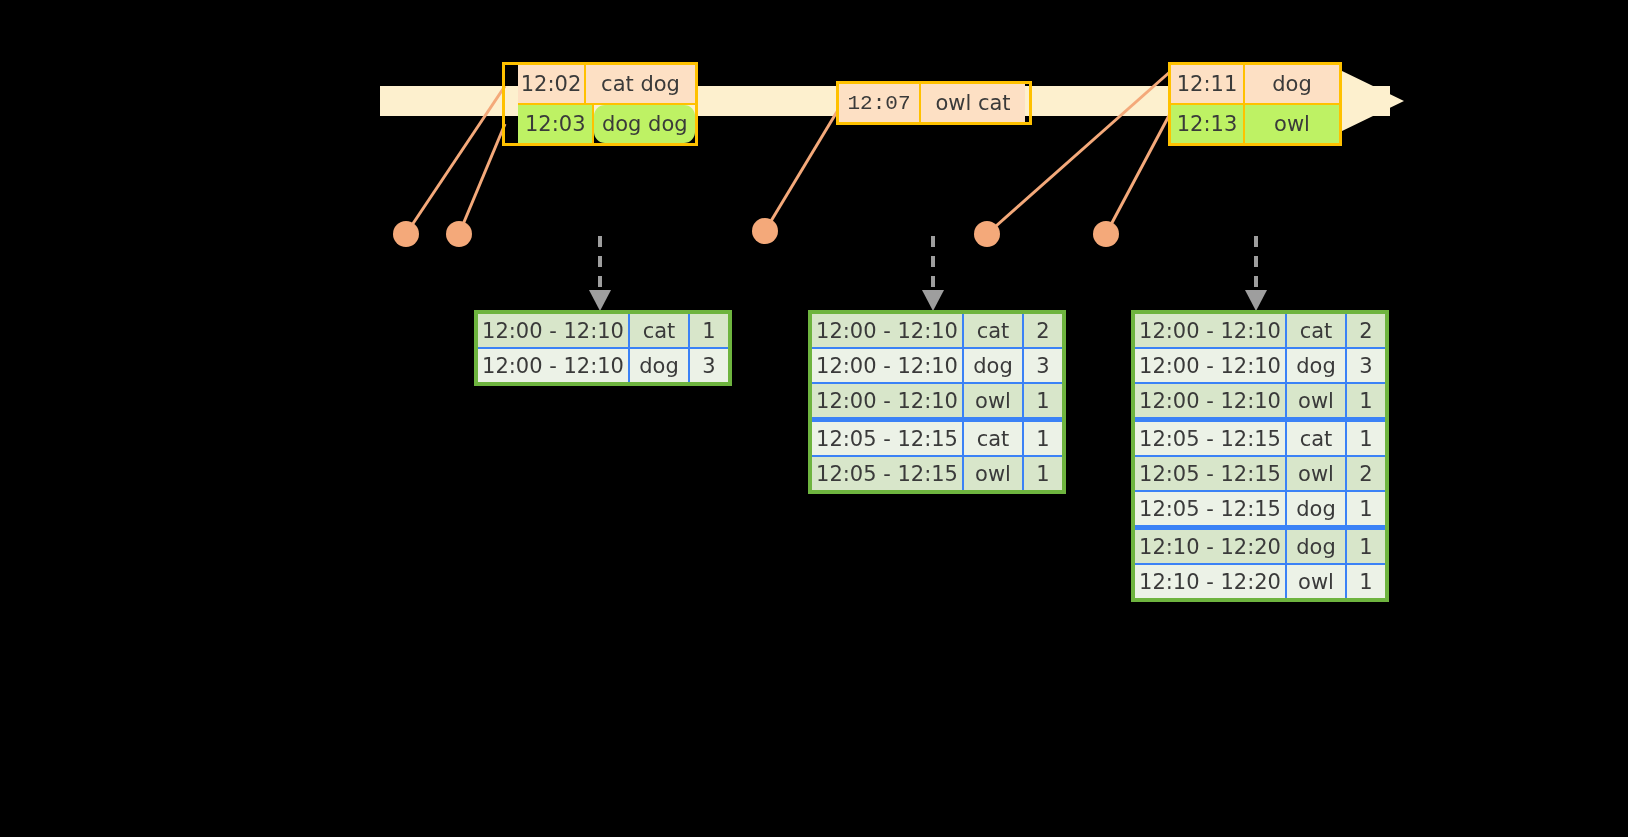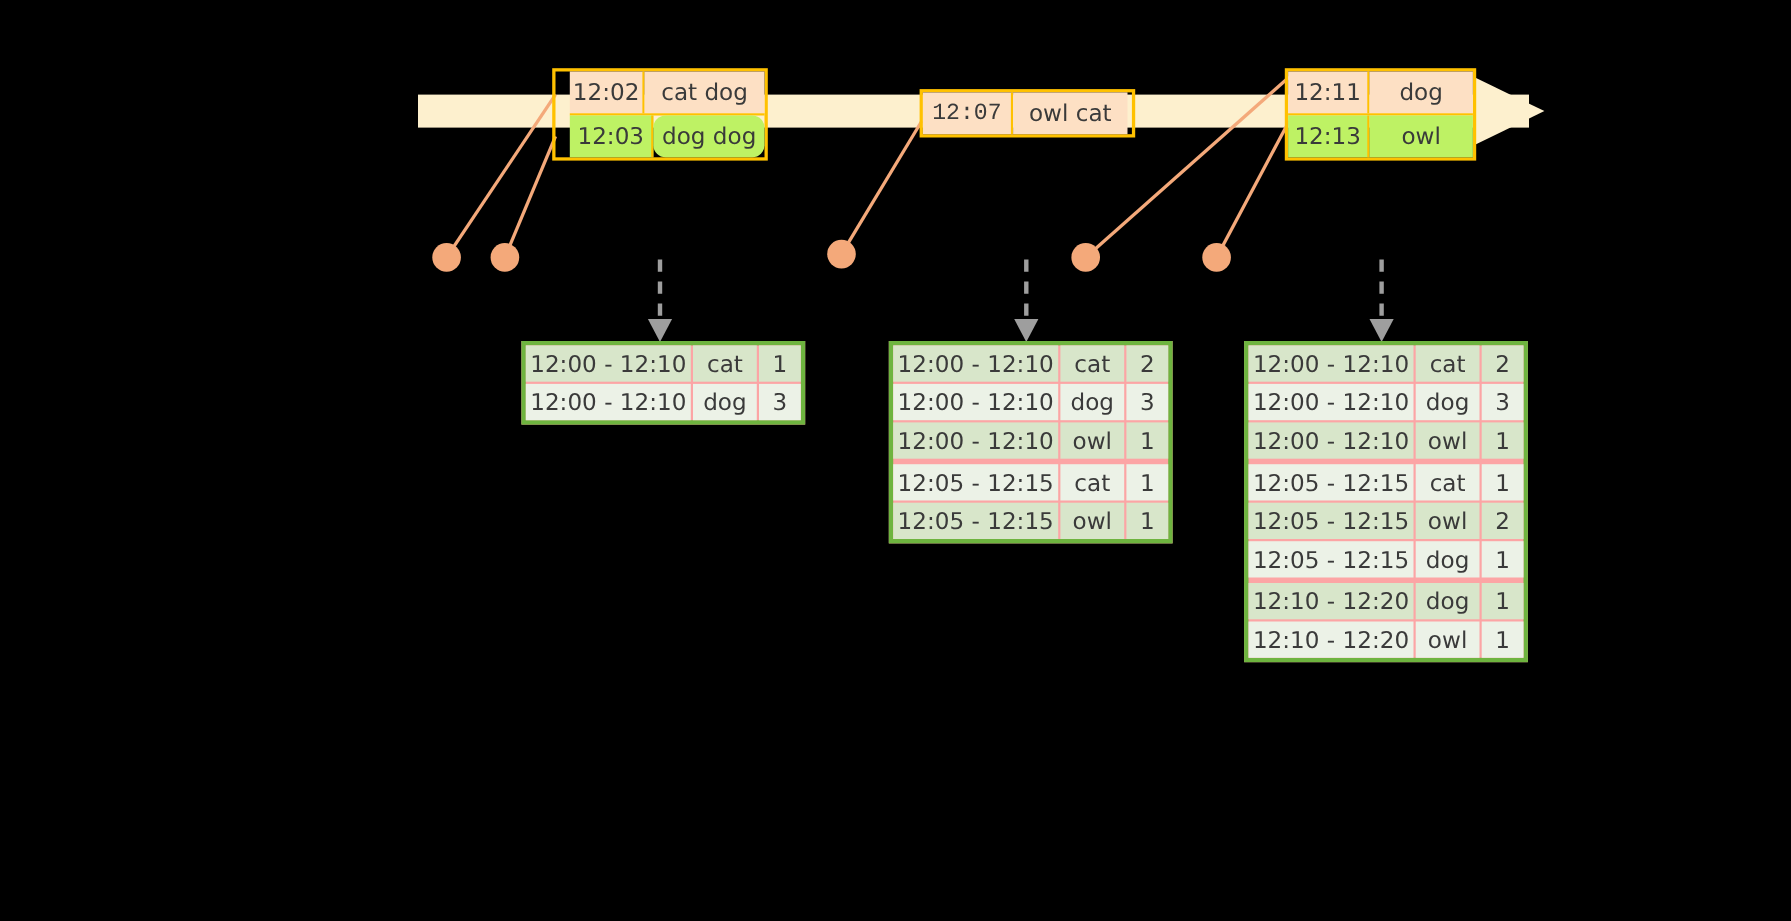--- a/index.html
+++ b/index.html
@@ -15,21 +15,21 @@
   .evt .row + .row{border-top:2px solid #FFC100;}
   .evt .cell{box-sizing:border-box;display:flex;align-items:center;
              justify-content:center;font-size:21px;color:#3a3a3a;
              height:38px;white-space:nowrap;}
   .evt .cell.time{border-right:2px solid #FFC100;}
   .evt .row.a .cell{background:#FDE0C4;}
   .evt .row.b .cell{background:#bef264;}
 
   
   .tbl{position:absolute;border:4px solid #6EB43F;box-sizing:border-box;
-       background:#fca5a5;display:flex;flex-direction:column;justify-content:space-between;}
+       background:#3b82f6;display:flex;flex-direction:column;justify-content:space-between;}
   .tbl .trow{display:flex;}
   .tbl .trow + .trow{margin-top:2px;}
   .tbl .trow.grp{margin-top:5px;}
   .tbl .tcell{box-sizing:border-box;display:flex;align-items:center;
               justify-content:center;font-size:21px;color:#3a3a3a;
               height:33px;white-space:nowrap;}
   .tbl .tcell + .tcell{margin-left:2px;}
   .tbl .trow.a .tcell{background:#D8E6CA;}
   .tbl .trow.b .tcell{background:#ECF2E7;}
   .c-win{width:150px;}

